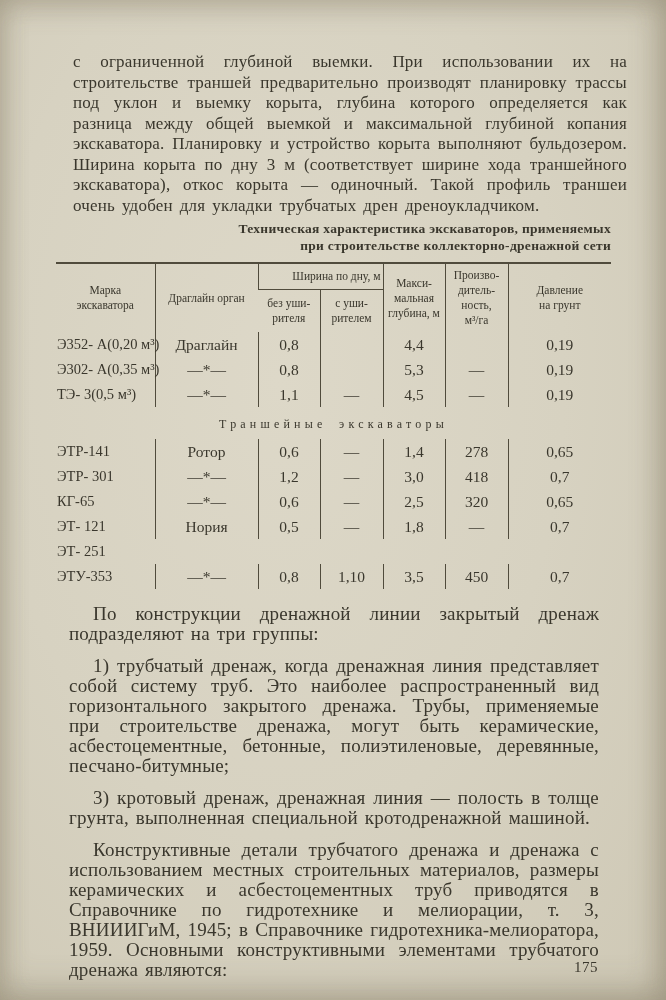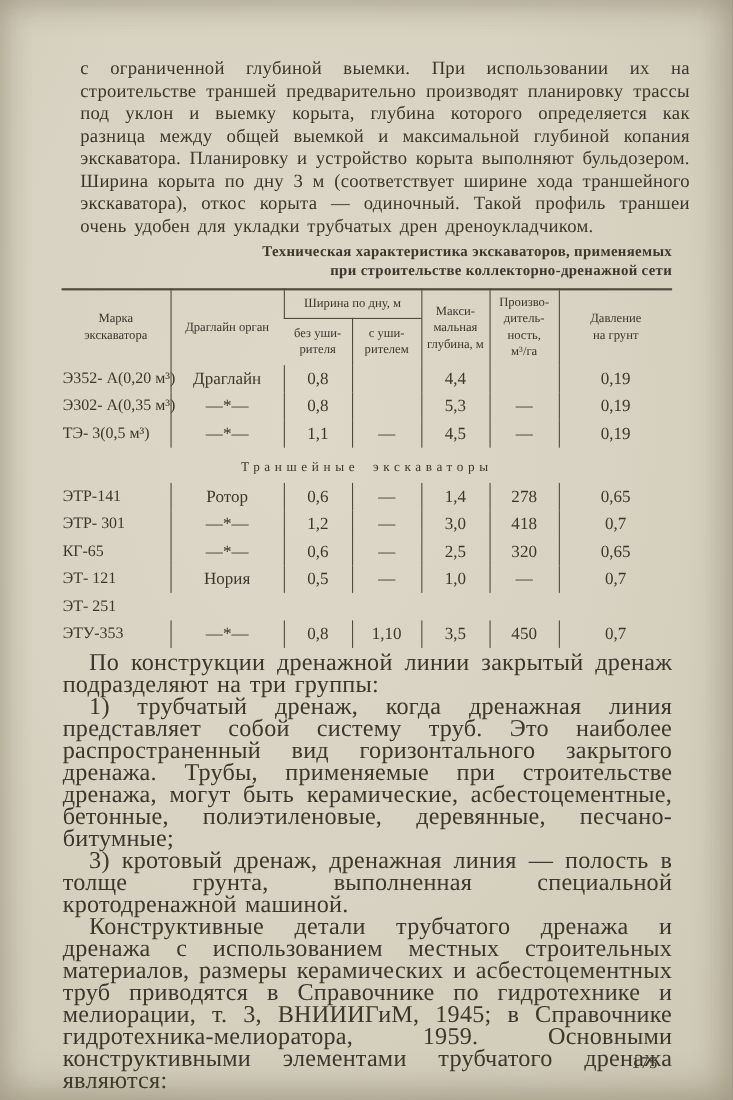--- a/index.html
+++ b/index.html
@@ -41,35 +41,35 @@
     border-top:2px solid #504b3c;
   }
   table.spec th,table.spec td{border:0;}
   .v{border-left:1px solid #504b3c !important;}
   thead th{
     font-weight:normal;font-size:11.5px;line-height:15px;
     text-align:center;vertical-align:middle;
     white-space:pre-line;padding:4px 2px;
     border-bottom:2px solid #504b3c;
   }
-  thead th.group{border-bottom:1px solid #504b3c;}
+  thead th.group{border-bottom:1px solid #504b3c;text-align:right;}
   tbody td{
     font-size:15.5px;height:25px;
     text-align:center;vertical-align:middle;padding:0 2px;
   }
   tbody td.first{
     text-align:left;font-size:14.5px;white-space:nowrap;overflow:visible;padding-left:1px;
   }
   tbody tr.section td{
     letter-spacing:.35em;word-spacing:.45em;font-size:12px;height:29px;
     text-align:center;padding-top:3px;
   }
   .bottom{position:absolute;top:592px;left:57px;width:554px;}
   .bottom p{
-    margin:0;font-size:22px;line-height:20px;
+    margin:12px;font-size:19px;line-height:20px;
     text-align:justify;text-indent:24px;
     word-spacing:2px;letter-spacing:.2px;
   }
   .page-number{
     position:absolute;top:922px;left:574px;
     font-size:15px;letter-spacing:.5px;margin-top:37px;
   }
 </style>
 </head>
 <body>
@@ -170,21 +170,21 @@
           <td class="v">—</td>
           <td class="v">2,5</td>
           <td class="v">320</td>
           <td class="v">0,65</td>
         </tr>
         <tr>
           <td class="first">ЭТ- 121</td>
           <td class="v">Нория</td>
           <td class="v">0,5</td>
           <td class="v">—</td>
-          <td class="v">1,0</td>
+          <td class="v">1,8</td>
           <td class="v">—</td>
           <td class="v">0,7</td>
         </tr>
         <tr>
           <td class="first">ЭТ- 251</td>
           <td></td>
           <td></td>
           <td></td>
           <td></td>
           <td></td>

